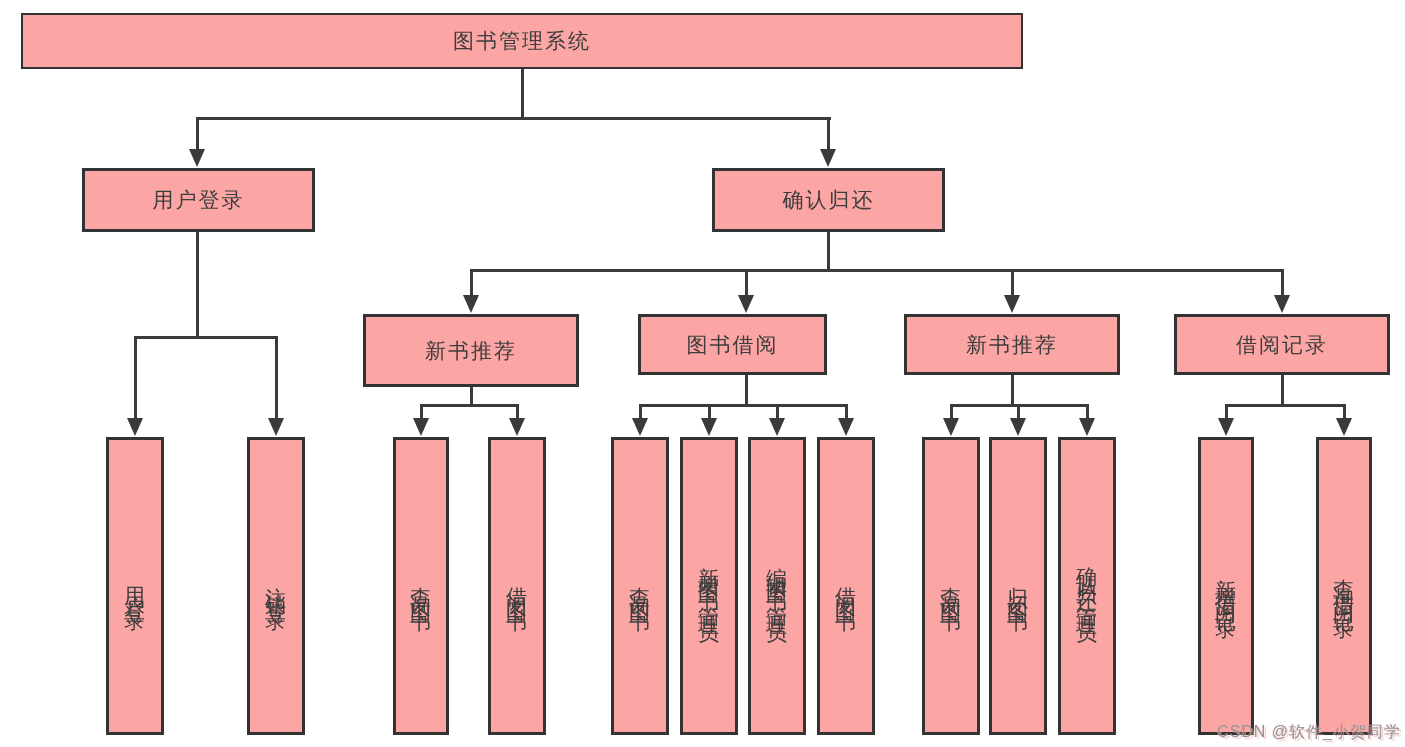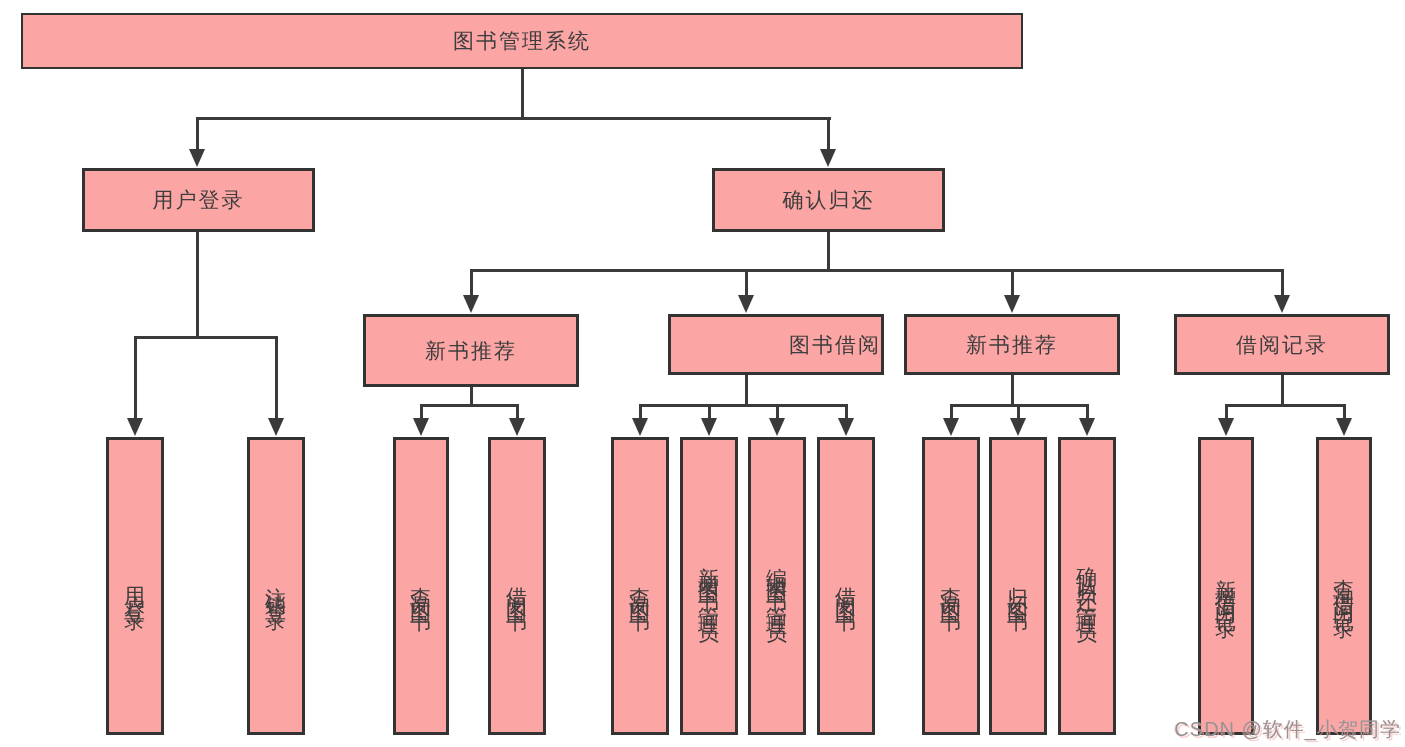--- a/index.html
+++ b/index.html
@@ -49,21 +49,21 @@
     width: 0;
     height: 0;
     border-left: 8px solid transparent;
     border-right: 8px solid transparent;
     border-top: 18px solid #3a3a3a;
   }
   .watermark {
     position: absolute;
     right: 4px;
     bottom: 4px;
-    font-size: 20px;
+    font-size: 16px;
     color: #949494;
     letter-spacing: 1px;
     text-shadow: 2px 2px 0 rgba(248, 170, 170, 0.55), -1px 0 0 rgba(248, 170, 170, 0.35);
     z-index: 5;
     white-space: nowrap;
   }
 </style>
 </head>
 <body>
 
@@ -128,21 +128,21 @@
       </div>
       <div class="node lvl2" style="left: 82px; top: 168px; width: 233px; height: 64px;">
         <span class="node-label">用户登录</span>
       </div>
       <div class="node lvl2" style="left: 712px; top: 168px; width: 233px; height: 64px;">
         <span class="node-label">确认归还</span>
       </div>
       <div class="node lvl3" style="left: 363px; top: 314px; width: 216px; height: 73px;">
         <span class="node-label">新书推荐</span>
       </div>
-      <div class="node lvl3" style="left: 668px; top: 314px; width: 216px; height: 61px; justify-content: flex-end;">
+      <div class="node lvl3" style="left: 638px; top: 314px; width: 189px; height: 61px;">
         <span class="node-label">图书借阅</span>
       </div>
       <div class="node lvl3" style="left: 904px; top: 314px; width: 216px; height: 61px;">
         <span class="node-label">新书推荐</span>
       </div>
       <div class="node lvl3" style="left: 1174px; top: 314px; width: 216px; height: 61px;">
         <span class="node-label">借阅记录</span>
       </div>
       <div class="node lvl4 vert" style="left: 106px; top: 437px; width: 58px; height: 298px;">
         <span class="node-label">用户登录</span>

